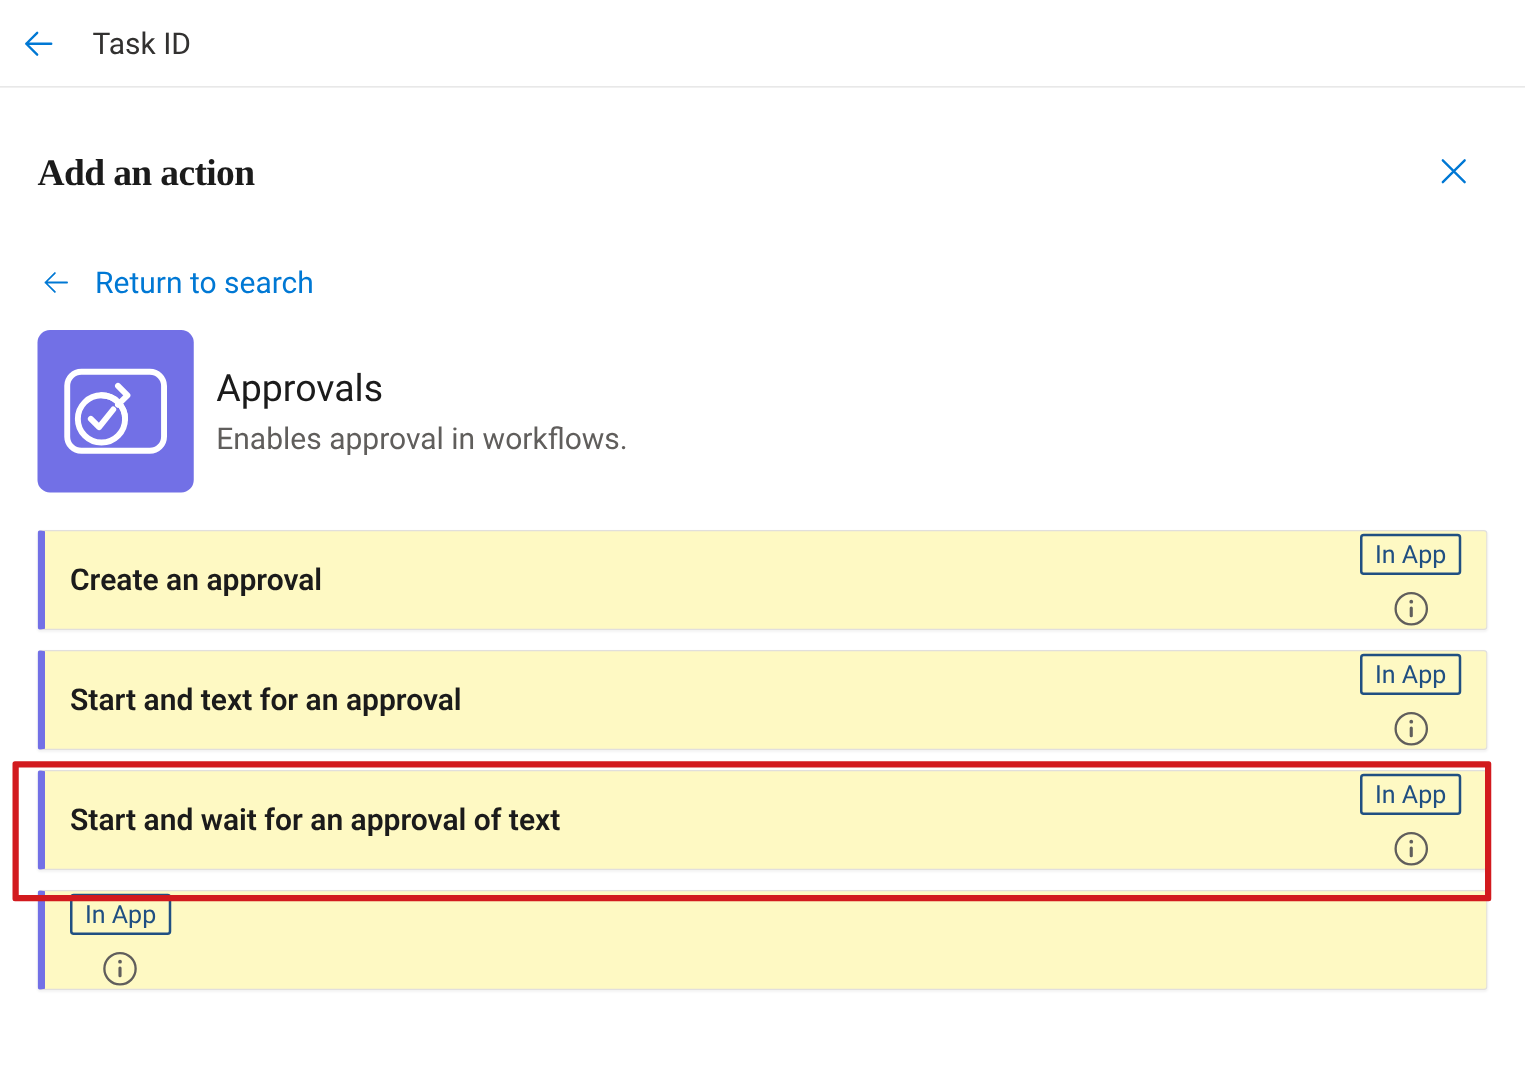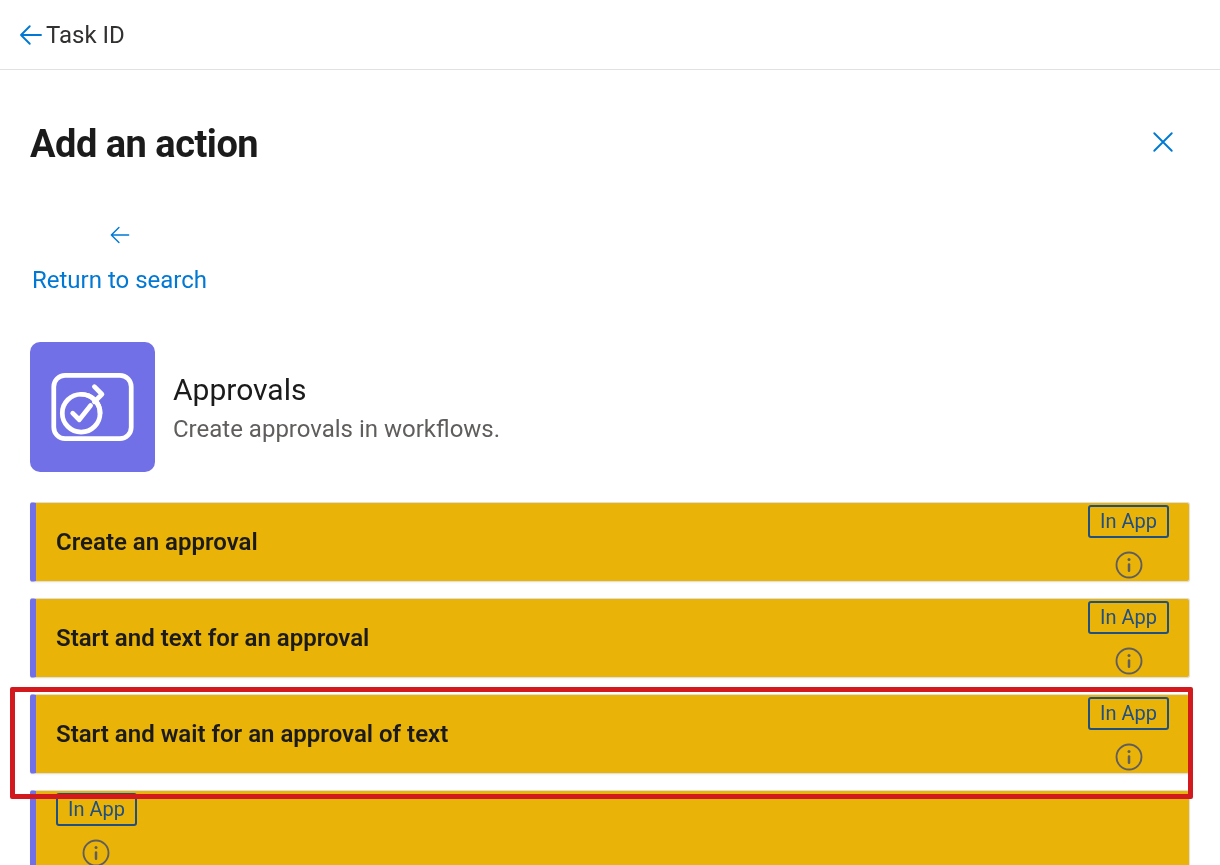--- a/index.html
+++ b/index.html
@@ -13,20 +13,21 @@
       color: #201f1e;
       width: 1220px;
       height: 865px;
     }
     .header-bar {
       display: flex;
       align-items: center;
       height: 70px;
       border-bottom: 1px solid #e1e1e1;
       padding-left: 16px;
+      gap: 28px;
     }
     .back-arrow {
       cursor: pointer;
       color: #0078d4;
       display: flex;
       align-items: center;
     }
     .header-title {
       font-size: 24px;
       color: #323130;
@@ -35,40 +36,40 @@
       padding: 52px 30px 0 30px;
       position: relative;
     }
     .page-header {
       display: flex;
       justify-content: space-between;
       align-items: center;
       margin-bottom: 56px;
     }
     .page-title {
-      font-size: 38px;
+      font-size: 30px;
       font-weight: 700;
       color: #1b1b1b;
       letter-spacing: -0.5px;
+      font-family: Liberation Serif, serif;
     }
     .close-x {
       cursor: pointer;
       color: #0078d4;
       margin-right: 12px;
     }
     .return-link {
       display: inline-flex;
       align-items: center;
       gap: 18px;
       color: #0078d4;
       font-size: 24px;
       cursor: pointer;
-      margin-bottom: 48px;
+      margin-bottom: 24px;
       margin-left: 2px;
-      flex-direction: column;
     }
     .connector-section {
       display: flex;
       align-items: center;
       gap: 18px;
       margin-bottom: 30px;
     }
     .connector-icon {
       width: 125px;
       height: 130px;
@@ -92,21 +93,21 @@
       position: relative;
     }
     .actions-list {
       display: flex;
       flex-direction: column;
       gap: 16px;
     }
     .action-item {
       display: flex;
       align-items: center;
-      background: #eab308;
+      background: #fef9c3;
       border: 1px solid #e1dfdd;
       border-left: 6px solid #7270e6;
       border-radius: 3px;
       height: 80px;
       padding: 0 20px 0 20px;
       cursor: pointer;
       box-shadow: 0 1px 2px rgba(0,0,0,0.05);
     }
     .action-label {
       flex: 1;
@@ -179,21 +180,21 @@
       <svg width="85" height="72" viewBox="0 0 90 75">
         <rect x="4" y="4" width="82" height="67" rx="12" ry="12" fill="none" stroke="#ffffff" stroke-width="5"></rect>
         <circle cx="33" cy="44" r="20" fill="none" stroke="#ffffff" stroke-width="5"></circle>
         <path d="M24 44 L31 51 L43 36" fill="none" stroke="#ffffff" stroke-width="5" stroke-linecap="round" stroke-linejoin="round"></path>
         <path d="M33 24 A20 20 0 0 1 53 44" fill="none" stroke="#ffffff" stroke-width="5" stroke-linecap="round"></path>
         <path d="M47 16 L55 24 L47 32" fill="none" stroke="#ffffff" stroke-width="5" stroke-linecap="round" stroke-linejoin="round"></path>
       </svg>
     </div>
     <div class="connector-text">
       <div class="connector-title">Approvals</div>
-      <div class="connector-desc">Create approvals in workflows.</div>
+      <div class="connector-desc">Enables approval in workflows.</div>
     </div>
   </div>
 
   <div class="actions-list-wrapper">
     <div class="actions-list">
 
       <div class="action-item">
         <div class="action-label">Create an approval</div>
         <div class="action-right">
           <span class="badge">In App</span>

